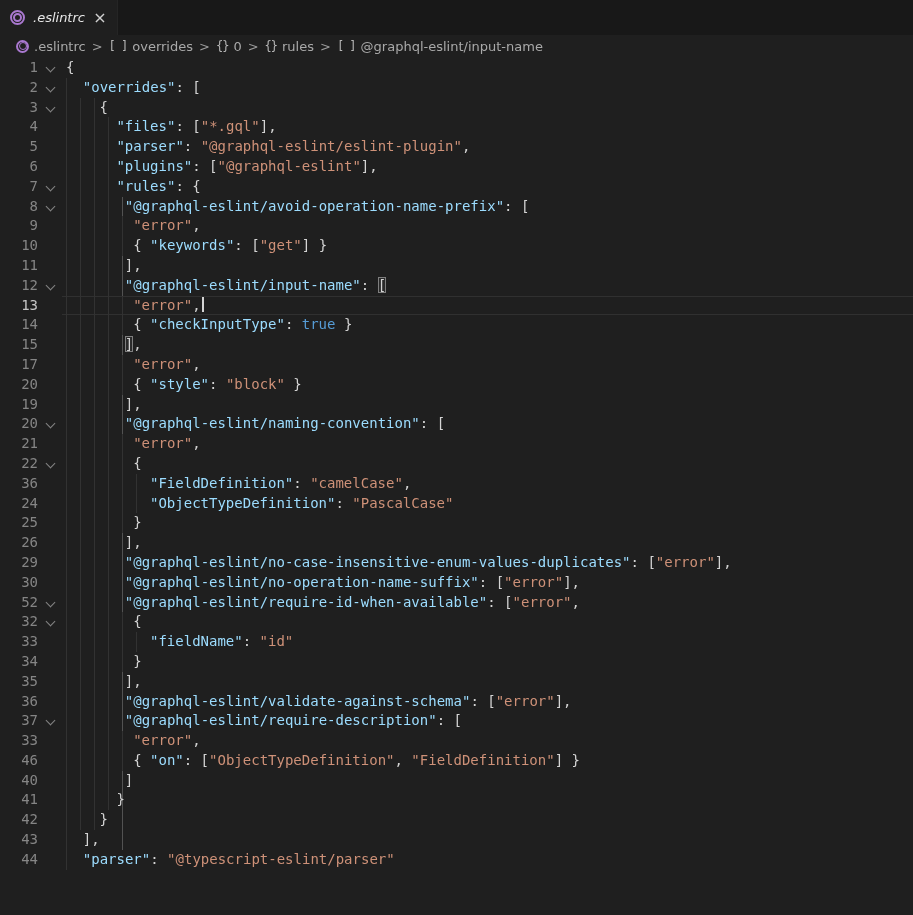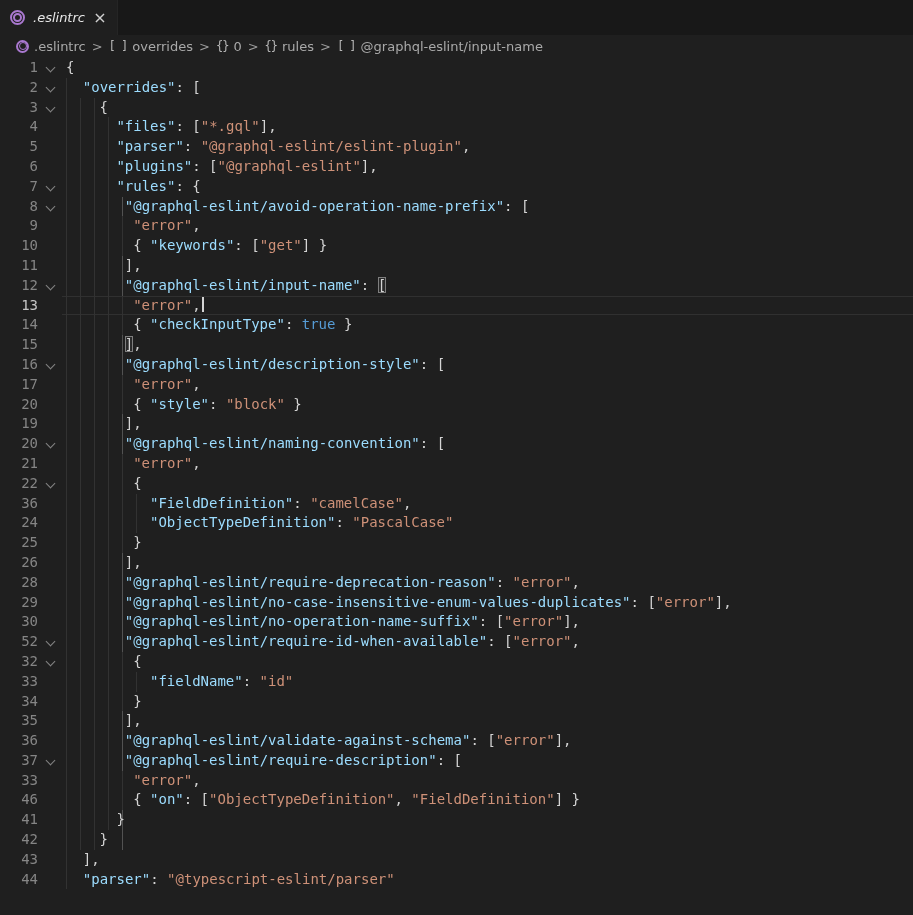--- a/index.html
+++ b/index.html
@@ -241,29 +241,20 @@
         <div class="guide" style="left: 94px;"></div>
         <div class="guide" style="left: 108px;"></div>
         <span class="ln">15</span>
         <span class="code" style="left: 124.8px;"><span class="tk-bm">]</span><span class="tk-p">,</span></span>
       </div>
       <div class="row">
         <div class="guide" style="left: 66px;"></div>
         <div class="guide" style="left: 80px;"></div>
         <div class="guide" style="left: 94px;"></div>
         <div class="guide" style="left: 108px;"></div>
-        <span class="ln">16</span>
-        <span class="fold"></span>
-        <span class="code" style="left: 124.8px;"><span class="tk-k">"@graphql-eslint/description-style"</span><span class="tk-p">: [</span></span>
-      </div>
-      <div class="row">
-        <div class="guide" style="left: 66px;"></div>
-        <div class="guide" style="left: 80px;"></div>
-        <div class="guide" style="left: 94px;"></div>
-        <div class="guide" style="left: 108px;"></div>
         <div class="guide" style="left: 122px;"></div>
         <span class="ln">17</span>
         <span class="code" style="left: 133.2px;"><span class="tk-s">"error"</span><span class="tk-p">,</span></span>
       </div>
       <div class="row">
         <div class="guide" style="left: 66px;"></div>
         <div class="guide" style="left: 80px;"></div>
         <div class="guide" style="left: 94px;"></div>
         <div class="guide" style="left: 108px;"></div>
         <div class="guide" style="left: 122px;"></div>
@@ -341,28 +332,20 @@
         <div class="guide" style="left: 94px;"></div>
         <div class="guide" style="left: 108px;"></div>
         <span class="ln">26</span>
         <span class="code" style="left: 124.8px;"><span class="tk-p">],</span></span>
       </div>
       <div class="row">
         <div class="guide" style="left: 66px;"></div>
         <div class="guide" style="left: 80px;"></div>
         <div class="guide" style="left: 94px;"></div>
         <div class="guide" style="left: 108px;"></div>
-        <span class="ln">28</span>
-        <span class="code" style="left: 124.8px;"><span class="tk-k">"@graphql-eslint/require-deprecation-reason"</span><span class="tk-p">: </span><span class="tk-s">"error"</span><span class="tk-p">,</span></span>
-      </div>
-      <div class="row">
-        <div class="guide" style="left: 66px;"></div>
-        <div class="guide" style="left: 80px;"></div>
-        <div class="guide" style="left: 94px;"></div>
-        <div class="guide" style="left: 108px;"></div>
         <span class="ln">29</span>
         <span class="code" style="left: 124.8px;"><span class="tk-k">"@graphql-eslint/no-case-insensitive-enum-values-duplicates"</span><span class="tk-p">: [</span><span class="tk-s">"error"</span><span class="tk-p">],</span></span>
       </div>
       <div class="row">
         <div class="guide" style="left: 66px;"></div>
         <div class="guide" style="left: 80px;"></div>
         <div class="guide" style="left: 94px;"></div>
         <div class="guide" style="left: 108px;"></div>
         <span class="ln">30</span>
         <span class="code" style="left: 124.8px;"><span class="tk-k">"@graphql-eslint/no-operation-name-suffix"</span><span class="tk-p">: [</span><span class="tk-s">"error"</span><span class="tk-p">],</span></span>
@@ -440,20 +423,28 @@
         <span class="code" style="left: 133.2px;"><span class="tk-s">"error"</span><span class="tk-p">,</span></span>
       </div>
       <div class="row">
         <div class="guide" style="left: 66px;"></div>
         <div class="guide" style="left: 80px;"></div>
         <div class="guide" style="left: 94px;"></div>
         <div class="guide" style="left: 108px;"></div>
         <div class="guide" style="left: 122px;"></div>
         <span class="ln">46</span>
         <span class="code" style="left: 133.2px;"><span class="tk-p">{ </span><span class="tk-k">"on"</span><span class="tk-p">: [</span><span class="tk-s">"ObjectTypeDefinition"</span><span class="tk-p">, </span><span class="tk-s">"FieldDefinition"</span><span class="tk-p">] }</span></span>
+      </div>
+      <div class="row">
+        <div class="guide" style="left: 66px;"></div>
+        <div class="guide" style="left: 80px;"></div>
+        <div class="guide" style="left: 94px;"></div>
+        <div class="guide" style="left: 108px;"></div>
+        <span class="ln">40</span>
+        <span class="code" style="left: 124.8px;"><span class="tk-p">]</span></span>
       </div>
       <div class="row">
         <div class="guide" style="left: 66px;"></div>
         <div class="guide" style="left: 80px;"></div>
         <div class="guide" style="left: 94px;"></div>
         <div class="guide" style="left: 108px;"></div>
         <span class="ln">41</span>
         <span class="code" style="left: 116.4px;"><span class="tk-p">}</span></span>
       </div>
       <div class="row">

